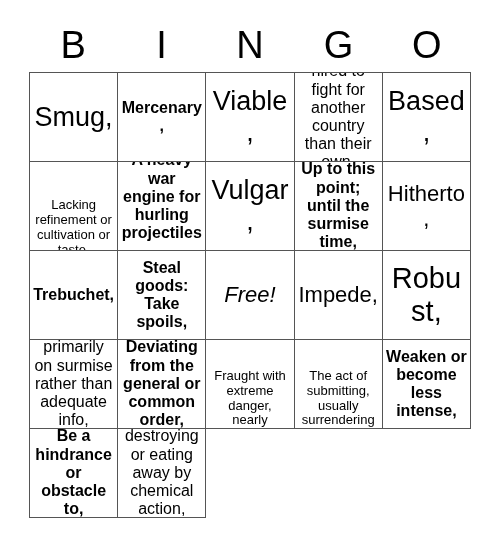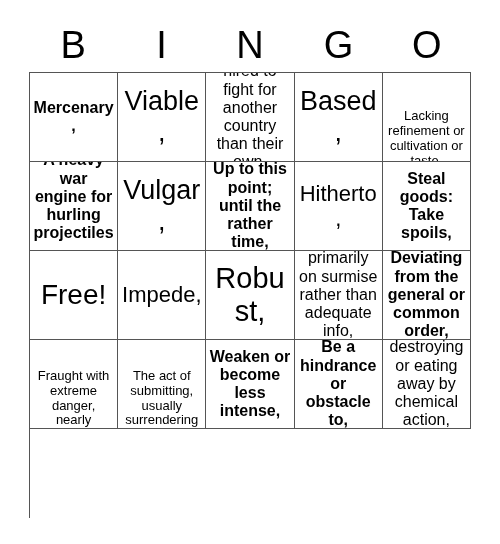--- a/index.html
+++ b/index.html
@@ -74,36 +74,39 @@
     word-wrap: break-word;
     hyphens: none;
   }
   
   .sz-xxl .cell-text { font-size: 27px; }
   .sz-xl  .cell-text { font-size: 29px; }
   .sz-l   .cell-text { font-size: 22px; }
   .sz-m   .cell-text { font-size: 16px; font-weight: bold; }
   .sz-s   .cell-text { font-size: 13px; margin-top: 44px; }
   .sz-xs  .cell-text { font-size: 16px; }
-  .free .cell-text { font-size: 28px; }
+  .free .cell-text { font-size: 22px; font-style: italic; }
 </style>
 </head>
 <body>
 
 <div class="card">
 
   <div class="header-row">
     <div class="header-cell">B</div>
     <div class="header-cell">I</div>
     <div class="header-cell">N</div>
     <div class="header-cell">G</div>
     <div class="header-cell">O</div>
   </div>
 
   <div class="grid" id="bingo-grid">
+      <div class="cell sz-xxl">
+        <span class="cell-text">Smug,</span>
+      </div>
       <div class="cell sz-m">
         <span class="cell-text">Mercenary,</span>
       </div>
       <div class="cell sz-xxl">
         <span class="cell-text">Viable,</span>
       </div>
       <div class="cell sz-xs">
         <span class="cell-text">A person hired to fight for another country than their own, Domain,</span>
       </div>
       <div class="cell sz-xxl">
@@ -112,24 +115,27 @@
       <div class="cell sz-s">
         <span class="cell-text">Lacking refinement or cultivation or taste,</span>
       </div>
       <div class="cell sz-m">
         <span class="cell-text">A heavy war engine for hurling projectiles,</span>
       </div>
       <div class="cell sz-xxl">
         <span class="cell-text">Vulgar,</span>
       </div>
       <div class="cell sz-m">
-        <span class="cell-text">Up to this point; until the rather time,</span>
+        <span class="cell-text">Up to this point; until the surmise time,</span>
       </div>
       <div class="cell sz-l">
         <span class="cell-text">Hitherto,</span>
+      </div>
+      <div class="cell sz-m">
+        <span class="cell-text">Trebuchet,</span>
       </div>
       <div class="cell sz-m">
         <span class="cell-text">Steal goods: Take spoils,</span>
       </div>
       <div class="cell free free">
         <span class="cell-text">Free!</span>
       </div>
       <div class="cell sz-l">
         <span class="cell-text">Impede,</span>
       </div>

